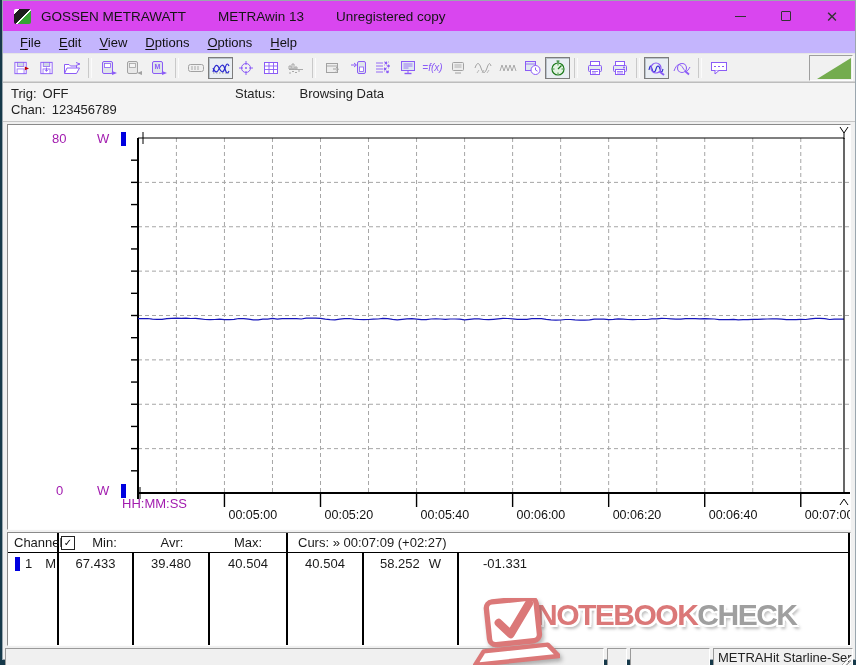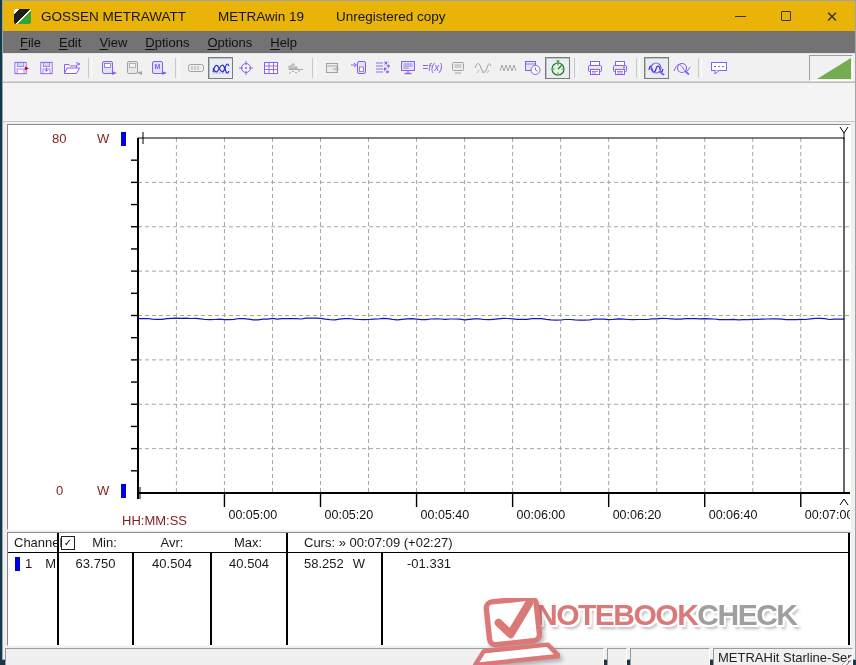--- a/index.html
+++ b/index.html
@@ -9,33 +9,33 @@
     font-family:"Liberation Sans","DejaVu Sans",sans-serif;
     font-size:13px;color:#1a1a1a;
     -webkit-font-smoothing:antialiased;
   }
   .window{
     position:absolute;top:0;left:2px;right:0;bottom:5px;
     background:#f0f0f0;border:1px solid #9aa6ae;box-sizing:border-box;
     display:flex;flex-direction:column;
   }
   
-  .titlebar{height:30px;background:#eab308;display:flex;align-items:center;flex:0 0 auto;}
+  .titlebar{height:30px;background:#d946ef;display:flex;align-items:center;flex:0 0 auto;}
   .app-icon{width:17px;height:15px;margin:0 10px 0 11px;
     background:linear-gradient(135deg,#ffffff 0 18%,#1d1d1d 18% 52%,#ffffff 52% 58%,#37a335 58% 100%);
     border-radius:2px;}
   .title-text{display:flex;gap:0;align-items:center;}
   .title-text span{margin-right:32px;font-size:13.5px;color:#151515;}
   .win-controls{margin-left:auto;display:flex;align-items:center;height:100%;}
   .win-btn{width:46px;height:100%;display:flex;align-items:center;justify-content:center;color:#333;}
   .glyph-min{width:11px;height:1px;background:#333;display:block;}
   .glyph-max{width:10px;height:10px;border:1.2px solid #333;display:block;box-sizing:border-box;border-radius:1px;}
   .glyph-close{font-size:15px;line-height:1;color:#333;}
   
-  .menubar{height:22px;background:#737373;display:flex;align-items:center;padding-left:8px;flex:0 0 auto;}
+  .menubar{height:22px;background:#c4b5fd;display:flex;align-items:center;padding-left:8px;flex:0 0 auto;}
   .menu-item{padding:2px 9px;color:#111;}
   .menu-item u{text-decoration:underline;text-underline-offset:2px;}
   
   .toolbar{height:27px;background:#f1f1f1;border-top:1px solid #e6e6e6;border-bottom:1px solid #d6d6d6;
     display:flex;align-items:center;padding-left:6px;flex:0 0 auto;position:relative;}
   .tb{width:25px;height:22px;display:flex;align-items:center;justify-content:center;color:#8b5cf6;flex:0 0 auto;}
   .tb.active{border:1px solid #7c7c7c;background:#e9eef3;box-shadow:inset 1px 1px 0 #b9c2ca;box-sizing:border-box;}
   .tb.disabled{color:#a2a2a2;}
   .tb svg{display:block;}
   .tb-sep{width:2px;height:20px;margin:0 4px;border-left:1px solid #c9c9c9;border-right:1px solid #fbfbfb;flex:0 0 auto;}
@@ -47,37 +47,37 @@
   
   .infobar{height:38px;background:#f4f4f4;border-top:1px solid #bdbdbd;border-bottom:1px solid #c6c6c6;
     position:relative;flex:0 0 auto;font-size:13px;color:#222;}
   .info-left{position:absolute;left:8px;top:3px;line-height:16px;}
   .info-right{position:absolute;left:232px;top:3px;line-height:16px;}
   .info-row span{margin-right:6px;}
   .sp18{display:inline-block;width:12px;}
   
   .chart-panel{position:relative;margin:2px 4px 0 4px;height:404px;background:#ffffff;
     border:1px solid;border-color:#8a8a8a #fdfdfd #fdfdfd #8a8a8a;flex:0 0 auto;overflow:hidden;}
-  .chart-label{position:absolute;font-size:13px;color:#7f1d1d;}
+  .chart-label{position:absolute;font-size:13px;color:#a21caf;}
   .axis-marker{position:absolute;width:5px;height:14px;background:#0000e0;}
   #chart-svg{position:absolute;left:0;top:0;}
   
   .table-panel{margin:2px 4px 0 4px;height:114px;background:#fff;
     border:1px solid;border-color:#8a8a8a #fdfdfd #fdfdfd #8a8a8a;flex:0 0 auto;
     position:relative;box-sizing:border-box;overflow:hidden;font-size:13px;}
   .thead{display:flex;height:19px;border-bottom:1px solid #000;align-items:center;}
   .trow{display:flex;height:93px;align-items:flex-start;}
   .cell{box-sizing:border-box;height:100%;display:flex;align-items:center;justify-content:center;}
   .trow .cell{align-items:flex-start;padding-top:3px;}
   .c1{width:51px;}.c2{width:75px;}.c3{width:76px;}.c4{width:78px;}.c5{width:76px;}.c6{width:95px;}.c7{flex:1;border-right:2px solid #000;}
   .bR{border-right:2px solid #000;}
   .thead .c1{justify-content:flex-start;padding-left:6px;}
   .thead .c2{justify-content:flex-start;padding-left:2px;}
   .thead .c2 .hlabel{flex:1;text-align:center;}
-  .thead .curs-span{flex:1;justify-content:flex-start;padding-left:16px;border-right:2px solid #000;}
+  .thead .curs-span{flex:1;justify-content:flex-start;padding-left:10px;border-right:2px solid #000;}
   .checkbox{width:12px;height:12px;border:1px solid #222;background:#fff;display:inline-flex;
     align-items:center;justify-content:center;font-size:10px;line-height:1;color:#000;flex:0 0 auto;}
   .ch-cell{justify-content:flex-start !important;padding-left:7px;gap:0;}
   .ch-bar{width:5px;height:14px;background:#0000e0;margin-right:5px;margin-top:1px;flex:0 0 auto;}
   .ch-mode{margin-left:13px;}
   .c7-val{justify-content:flex-start !important;padding-left:24px;}
   .unit-gap{margin-left:9px;}
   
   .watermark{position:absolute;left:468px;top:598px;width:388px;height:68px;display:flex;align-items:flex-start;pointer-events:none;}
   .wm-text{margin-left:-24px;font-size:30px;font-weight:bold;letter-spacing:-1.5px;white-space:nowrap;
@@ -98,21 +98,21 @@
 </style>
 </head>
 <body>
 
 <div class="window">
 
   <div class="titlebar">
     <div class="app-icon"></div>
     <div class="title-text">
       <span>GOSSEN METRAWATT</span>
-      <span>METRAwin 19</span>
+      <span>METRAwin 13</span>
       <span>Unregistered copy</span>
     </div>
     <div class="win-controls">
       <div class="win-btn">
           <span class="glyph-min"></span>
         </div>
       <div class="win-btn">
           <span class="glyph-max"></span>
         </div>
       <div class="win-btn">
@@ -318,21 +318,26 @@
           <path d="M5 10.5 L5 14 L9 10.5" fill="#fff" stroke="currentColor"></path>
           <path d="M4 6.5 h2 M8 6.5 h2 M12 6.5 h2" stroke="currentColor"></path>
         </svg>
       </span>
     <div class="conn-wedge">
         <div class="tri"></div>
       </div>
   </div>
 
   <div class="infobar">
+    <div class="info-left">
+      <div class="info-row"><span>Trig:</span><span>OFF</span></div>
+      <div class="info-row"><span>Chan:</span><span>123456789</span></div>
+    </div>
     <div class="info-right">
+      <div class="info-row"><span>Status:</span><span class="sp18"></span><span>Browsing Data</span></div>
     </div>
   </div>
 
   <div class="chart-panel">
     <svg id="chart-svg" width="848" height="402">
         <line x1="130" y1="323.625" x2="845" y2="323.625" stroke="#a6a6a6" stroke-width="1" stroke-dasharray="4 3"></line>
         <line x1="130" y1="279.25" x2="845" y2="279.25" stroke="#a6a6a6" stroke-width="1" stroke-dasharray="4 3"></line>
         <line x1="130" y1="234.875" x2="845" y2="234.875" stroke="#a6a6a6" stroke-width="1" stroke-dasharray="4 3"></line>
         <line x1="130" y1="190.5" x2="845" y2="190.5" stroke="#a6a6a6" stroke-width="1" stroke-dasharray="4 3"></line>
         <line x1="130" y1="146.125" x2="845" y2="146.125" stroke="#a6a6a6" stroke-width="1" stroke-dasharray="4 3"></line>
@@ -390,41 +395,42 @@
         <line x1="835.9999999999999" y1="13" x2="835.9999999999999" y2="368" stroke="#000" stroke-width="1.2"></line>
         <path d="M 831.9999999999999 2 L 835.9999999999999 8 L 839.9999999999999 2 M 835.9999999999999 8 L 835.9999999999999 14" stroke="#000" fill="none"></path>
         <path d="M 831.9999999999999 380 L 835.9999999999999 374 L 839.9999999999999 380" stroke="#000" fill="none"></path>
       </svg>
     <div class="chart-label" style="left:44px;top:6px;">80</div>
     <div class="chart-label" style="left:89px;top:6px;">W</div>
     <div class="axis-marker" style="left:113px;top:7px;"></div>
     <div class="chart-label" style="left:48px;top:358px;">0</div>
     <div class="chart-label" style="left:89px;top:358px;">W</div>
     <div class="axis-marker" style="left:113px;top:359px;"></div>
-    <div class="chart-label" style="left:114px;top:388px;">HH:MM:SS</div>
+    <div class="chart-label" style="left:114px;top:371px;">HH:MM:SS</div>
   </div>
 
   <div class="table-panel">
     <div class="thead">
       <div class="cell c1 bR">Channel:</div>
       <div class="cell c2">
         <span class="checkbox">✓</span>
         <span class="hlabel">Min:</span>
       </div>
       <div class="cell c3">Avr:</div>
       <div class="cell c4 bR">Max:</div>
       <div class="cell curs-span">Curs: » 00:07:09 (+02:27)</div>
     </div>
     <div class="trow">
       <div class="cell c1 bR ch-cell">
         <span class="ch-bar"></span>
         <span>1</span>
         <span class="ch-mode">M</span>
       </div>
-      <div class="cell c2 bR">63.750</div>
+      <div class="cell c2 bR">67.433</div>
+      <div class="cell c3 bR">39.480</div>
       <div class="cell c4 bR">40.504</div>
       <div class="cell c5 bR">40.504</div>
       <div class="cell c6 bR">
         <span>58.252</span>
         <span class="unit-gap">W</span>
       </div>
       <div class="cell c7 c7-val">-01.331</div>
     </div>
   </div>
 

